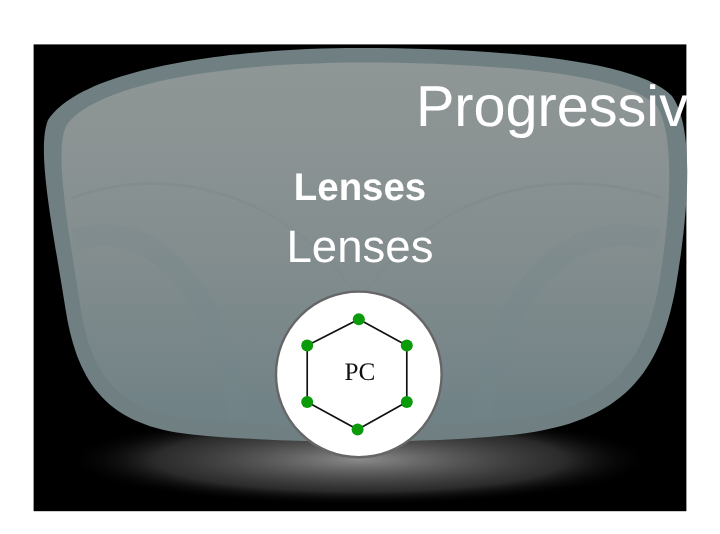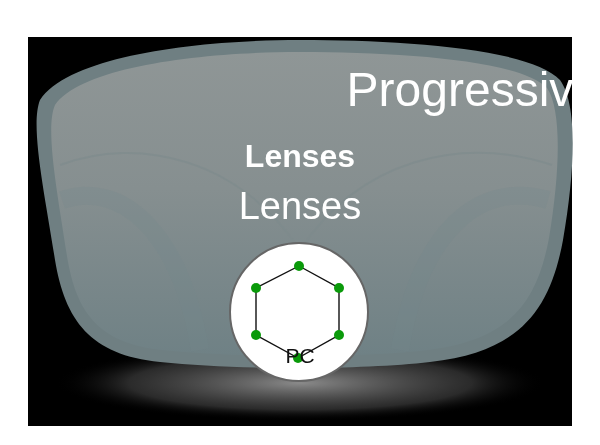--- a/index.html
+++ b/index.html
@@ -3,21 +3,21 @@
 <meta charset="utf-8">
 <style>
   html,body{margin:0;padding:0;background:#ffffff;}
   body{width:600px;height:445px;position:relative;overflow:hidden;font-family:"Liberation Sans",sans-serif;}
   .stage{position:absolute;left:28px;top:37px;width:544px;height:389px;background:#000;}
   svg{position:absolute;left:0;top:0;}
   .txt{position:absolute;left:0;width:600px;text-align:center;color:#fff;font-family:"Liberation Sans",sans-serif;}
   .t1{top:62px;font-size:48px;line-height:56px;text-align:right;}
   .t2{top:128px;font-size:32px;line-height:56px;font-weight:bold;}
   .t3{top:184px;font-size:38px;line-height:44px;}
-  .pc{position:absolute;left:250px;top:298px;width:100px;text-align:center;font-size:21px;color:#111;font-family:Liberation Sans, sans-serif;margin-top:46px;}
+  .pc{position:absolute;left:250px;top:298px;width:100px;text-align:center;font-size:21px;color:#111;font-family:Liberation Serif, serif;}
 </style>
 </head>
 <body>
 
 <div class="stage"></div>
 
 <svg width="600" height="445" viewBox="0 0 600 445">
   <defs>
     <linearGradient id="lensG" x1="0" y1="0" x2="0" y2="1">
       <stop offset="0" stop-color="#8f9696"></stop>

